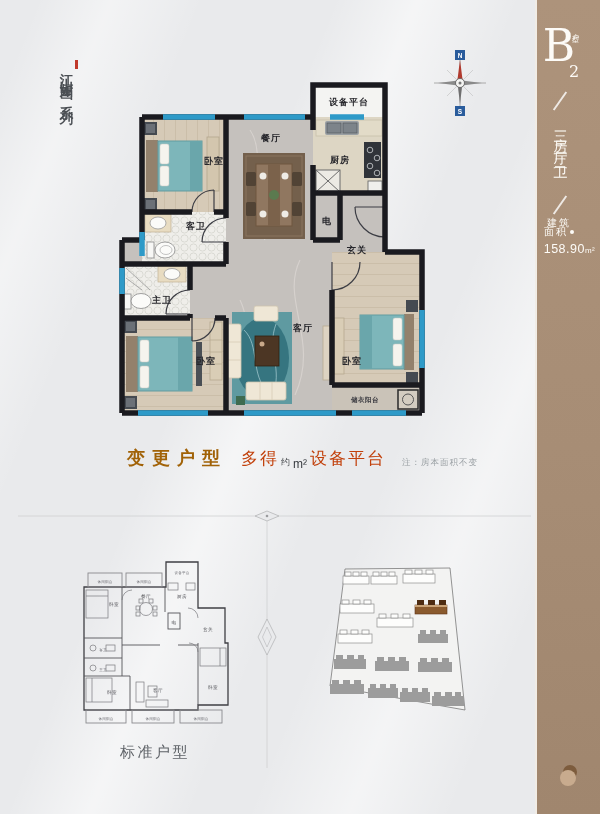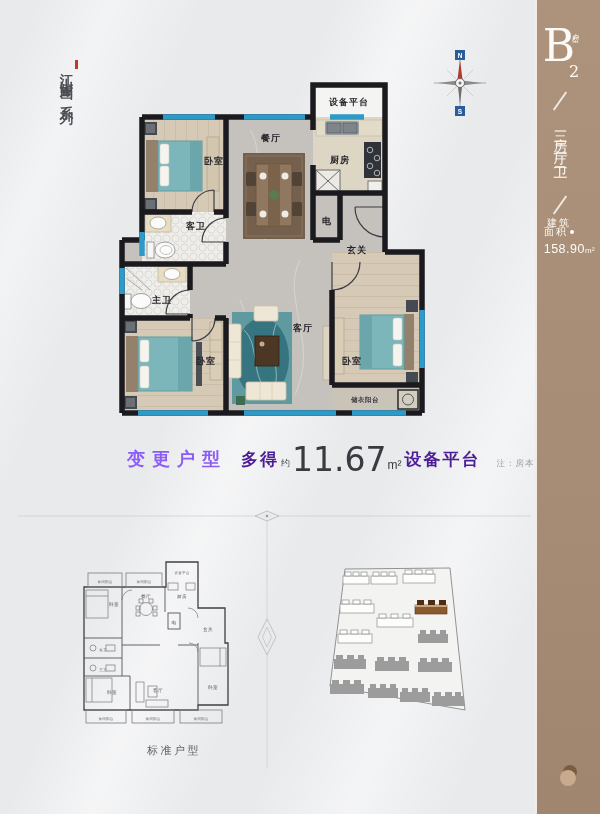--- a/index.html
+++ b/index.html
@@ -51,29 +51,29 @@
   .sb-areacap{top:218px;font-size:10px;line-height:9px;letter-spacing:2px;}
   .sb-dot{display:inline-block;width:4px;height:4px;border-radius:50%;background:#fdfbf7;margin-left:2px;vertical-align:1px;}
   .sb-areaval{top:242px;left:0;width:65px;text-align:center;font-size:12.5px;letter-spacing:.5px;}
   .sb-areaval .u{font-size:8px;}
   .sb-orn{top:763px;left:0;width:65px;height:30px;}
   .sb-orn .c1{position:absolute;left:26px;top:2px;width:14px;height:14px;border-radius:50%;background:#7d5c3d;}
   .sb-orn .c2{position:absolute;left:23px;top:7px;width:16px;height:16px;border-radius:50%;background:#c8ab8e;}
 
   
   .headline{left:127px;top:446px;width:340px;display:flex;align-items:flex-end;z-index:2;white-space:nowrap;}
-  .hl-label{font-size:18px;font-weight:bold;color:#8b5cf6;letter-spacing:7px;margin-right:14px;padding-bottom:3px;}
-  .hl-prefix,.hl-suffix{font-size:17px;font-weight:bold;color:#4c1d95;letter-spacing:2px;padding-bottom:3px;}
+  .hl-label{font-size:18px;font-weight:bold;color:#a16207;letter-spacing:7px;margin-right:14px;padding-bottom:3px;}
+  .hl-prefix,.hl-suffix{font-size:17px;font-weight:normal;color:#c2410c;letter-spacing:2px;padding-bottom:3px;}
   .hl-approx{font-size:9px;color:#43464a;margin:0 2px;padding-bottom:4px;}
   .hl-value{font-size:33px;color:#383c40;line-height:28px;font-family:"DejaVu Sans",sans-serif;}
   .hl-unit{font-size:12px;color:#383c40;margin:0 3px 2px 1px;}
   .hl-note{font-size:8.5px;color:#9aa0a4;margin:0 0 4px 16px;letter-spacing:1px;}
 
   
-  .std-caption{left:120px;top:743px;width:90px;font-size:11px;color:#5f6368;letter-spacing:2.5px;z-index:2;margin-left:27px;}
+  .std-caption{left:120px;top:743px;width:90px;font-size:15px;color:#5f6368;letter-spacing:2.5px;z-index:2;}
   .z1{z-index:1;}
 </style>
 </head>
 <body>
 
 <div class="abs tagline">
   <span>江山如画</span><span class="dash">一</span><span>系列</span>
 </div>
 <div class="abs tagline-tick"></div>
 
@@ -283,21 +283,20 @@
   <text class="rl" x="206" y="364">卧室</text>
   <text class="rl" x="303" y="331">客厅</text>
   <text class="rl" x="352" y="364">卧室</text>
   <text class="rl-sm" x="365" y="402">储衣阳台</text>
 </svg>
 
 <div class="abs headline">
   <span class="hl-label">变更户型</span>
   <span class="hl-prefix">多得</span>
   <span class="hl-approx">约</span>
-  <span class="hl-value">11.67</span>
   <span class="hl-unit">m²</span>
   <span class="hl-suffix">设备平台</span>
   <span class="hl-note">注：房本面积不变</span>
 </div>
 
 <svg class="abs z1" style="left:0;top:505px" width="600" height="280" viewBox="0 505 600 280">
   <path d="M18,516 H531" stroke="#cfd0d2" stroke-width="0.8"></path>
   <path d="M267,516 V768" stroke="#cfd0d2" stroke-width="0.8"></path>
   <path d="M267,511 L279,516 L267,521 L255,516 Z" fill="#e9eaec" stroke="#b5b6b8" stroke-width="0.8"></path>
   <circle cx="267" cy="516" r="1.3" fill="#9a9b9d"></circle>

